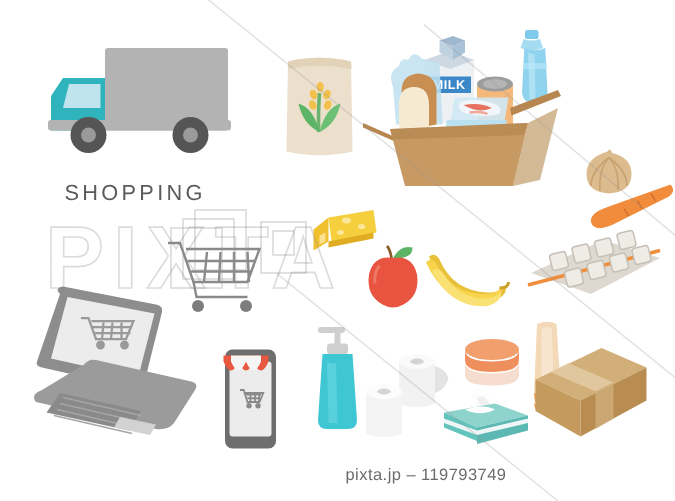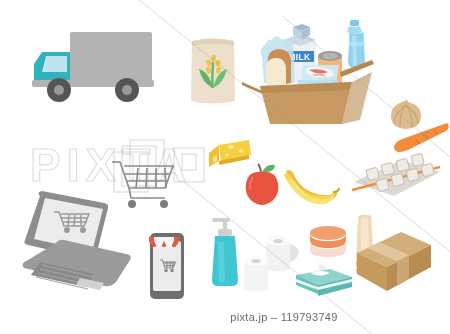--- a/index.html
+++ b/index.html
@@ -33,21 +33,21 @@
 
   
   #watermark{
     left:0;top:0;width:450px;height:334px;
     pointer-events:none;
   }
   #wm-text{
     position:absolute;
     left:30px;top:138px;
     font-family:"Liberation Sans",sans-serif;
-    font-size:46px;
+    font-size:59px;
     font-weight:700;
     letter-spacing:6px;
     color:transparent;
     -webkit-text-stroke:1.1px rgba(140,140,140,.30);
     white-space:nowrap;
   }
   .wm-line{
     position:absolute;
     background:rgba(150,150,150,.28);
     height:1px;
@@ -66,20 +66,21 @@
       <path d="M16 22 h28 v35 h-36 v-22 a4 4 0 0 1 1.2-2.8 z" fill="#2fb3bd"></path>
       <path d="M20 26 h21 v16 h-25 l4 -16 z" fill="#bfe4ee"></path>
       <rect x="6" y="50" width="122" height="7" rx="2" fill="#b3b3b3"></rect>
       <circle cx="33" cy="60" r="12" fill="#555555"></circle>
       <circle cx="33" cy="60" r="5" fill="#9a9a9a"></circle>
       <circle cx="101" cy="60" r="12" fill="#555555"></circle>
       <circle cx="101" cy="60" r="5" fill="#9a9a9a"></circle>
     </svg>
   </div>
 
+  <div class="abs" id="shopping-title">SHOPPING</div>
 
   <div class="abs" style="left:188px;top:36px;">
     <svg width="50" height="70" viewBox="0 0 50 70">
       <path d="M4 5 q21 -5 42 0 l1 60 q-22 5 -44 0 z" fill="#ece0cc"></path>
       <path d="M4 5 q21 -5 42 0 l0.4 5 q-21 -4.5 -42.2 0 z" fill="#e2d2b8"></path>
       <path d="M25 26 q-1 14 -0.5 26" stroke="#6cb36e" stroke-width="2.4" fill="none"></path>
       <path d="M25 52 q-11 -5 -14 -19 q10 3 14 19" fill="#5cb566"></path>
       <path d="M25 52 q11 -5 14 -19 q-10 3 -14 19" fill="#6cc075"></path>
       <g fill="#f2c14b">
         <ellipse cx="25.5" cy="22" rx="2.4" ry="3.3"></ellipse>

